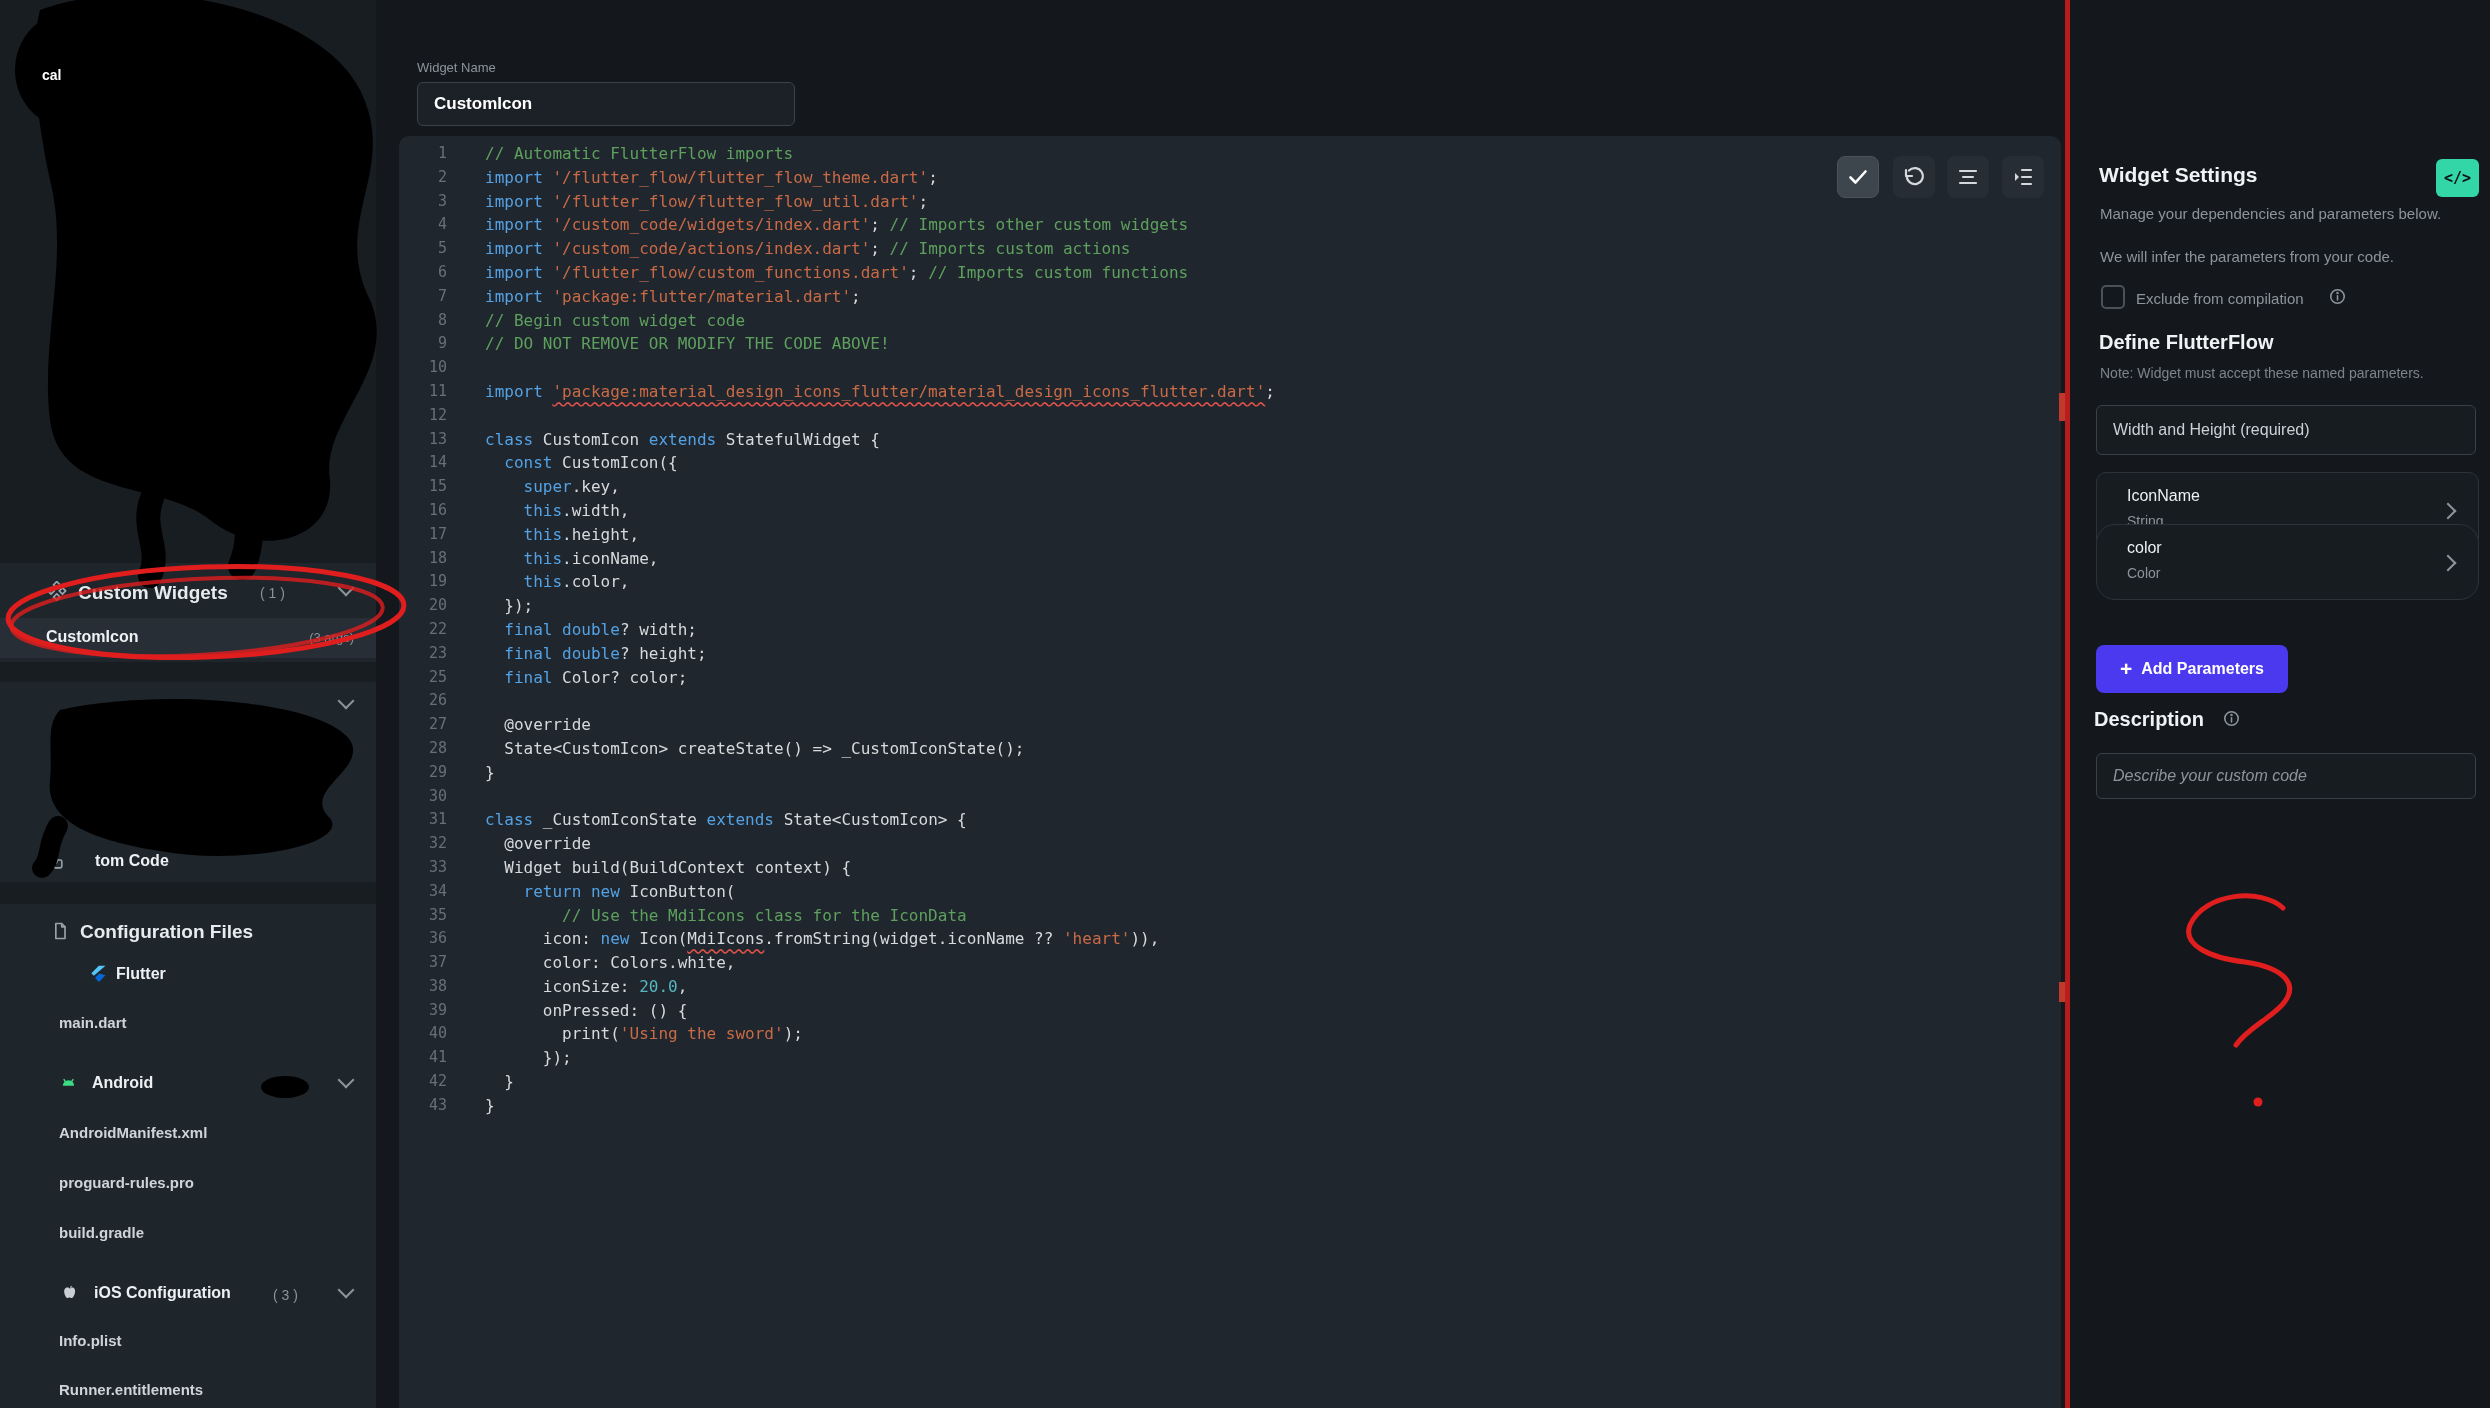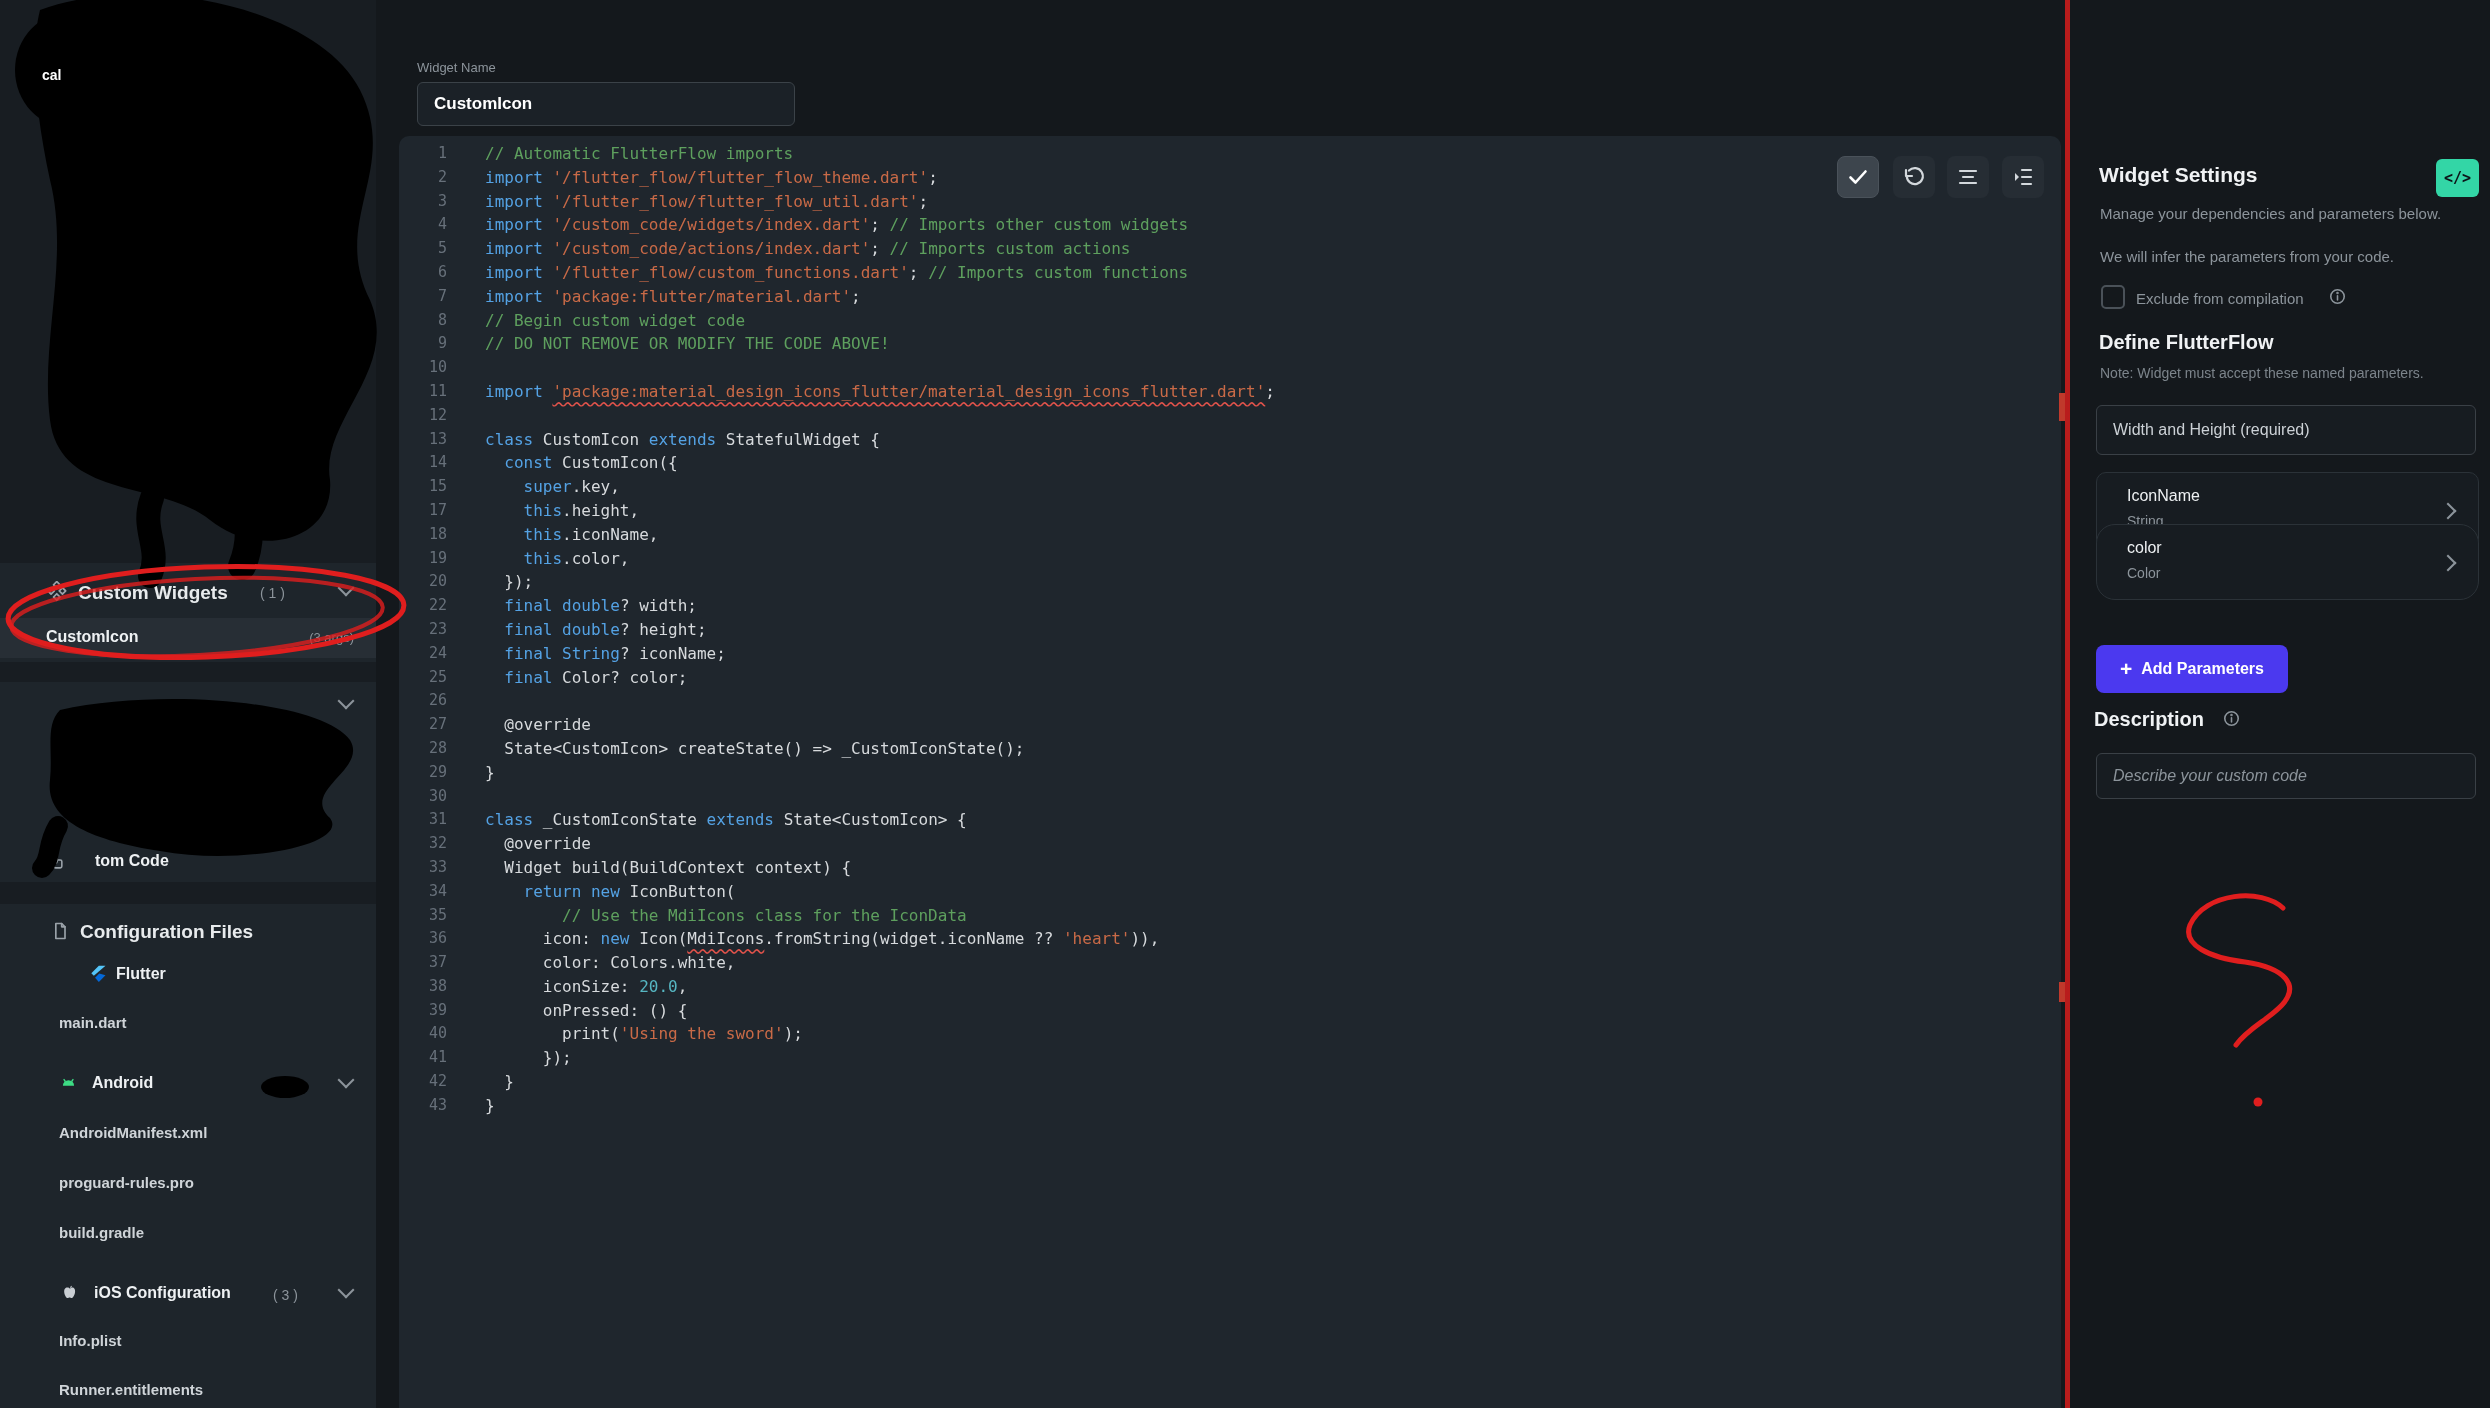--- a/index.html
+++ b/index.html
@@ -284,20 +284,24 @@
       </div>
       <div class="code-row">
         <span class="ln">14</span>
         <span class="lc">  <span class="kw">const</span> CustomIcon({</span>
       </div>
       <div class="code-row">
         <span class="ln">15</span>
         <span class="lc">    <span class="kw">super</span>.key,</span>
       </div>
       <div class="code-row">
+        <span class="ln">16</span>
+        <span class="lc">    <span class="kw">this</span>.width,</span>
+      </div>
+      <div class="code-row">
         <span class="ln">17</span>
         <span class="lc">    <span class="kw">this</span>.height,</span>
       </div>
       <div class="code-row">
         <span class="ln">18</span>
         <span class="lc">    <span class="kw">this</span>.iconName,</span>
       </div>
       <div class="code-row">
         <span class="ln">19</span>
         <span class="lc">    <span class="kw">this</span>.color,</span>
@@ -306,24 +310,20 @@
         <span class="ln">20</span>
         <span class="lc">  });</span>
       </div>
       <div class="code-row">
         <span class="ln">22</span>
         <span class="lc">  <span class="kw">final</span> <span class="kw">double</span>? width;</span>
       </div>
       <div class="code-row">
         <span class="ln">23</span>
         <span class="lc">  <span class="kw">final</span> <span class="kw">double</span>? height;</span>
-      </div>
-      <div class="code-row">
-        <span class="ln">24</span>
-        <span class="lc">  <span class="kw">final</span> <span class="kw">String</span>? iconName;</span>
       </div>
       <div class="code-row">
         <span class="ln">25</span>
         <span class="lc">  <span class="kw">final</span> Color? color;</span>
       </div>
       <div class="code-row">
         <span class="ln">26</span>
         <span class="lc"></span>
       </div>
       <div class="code-row">

